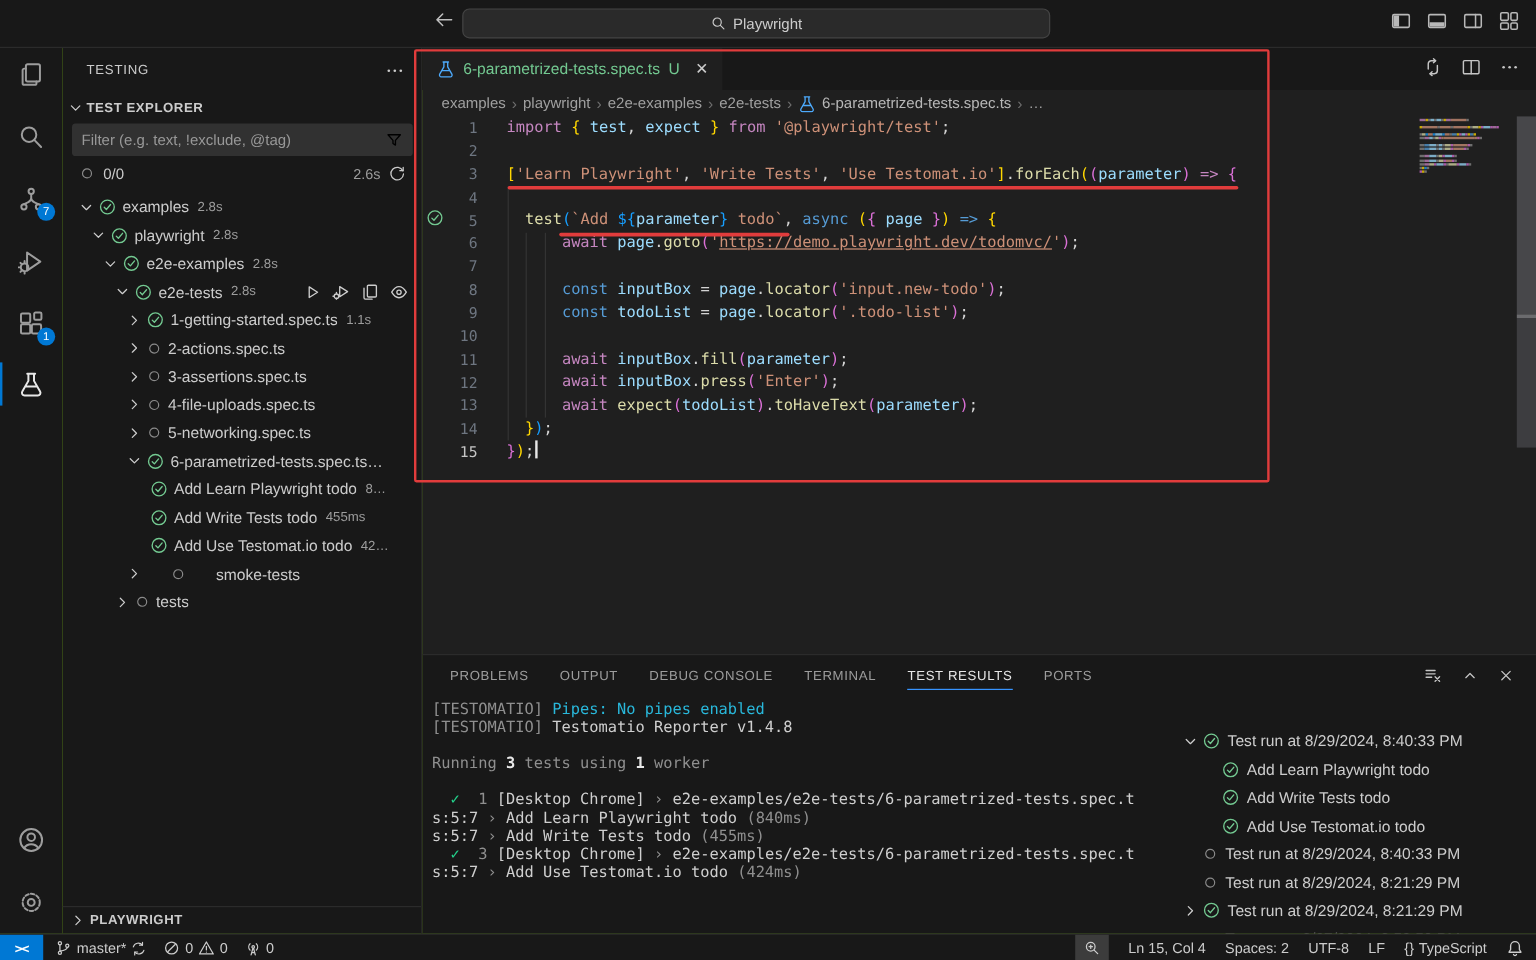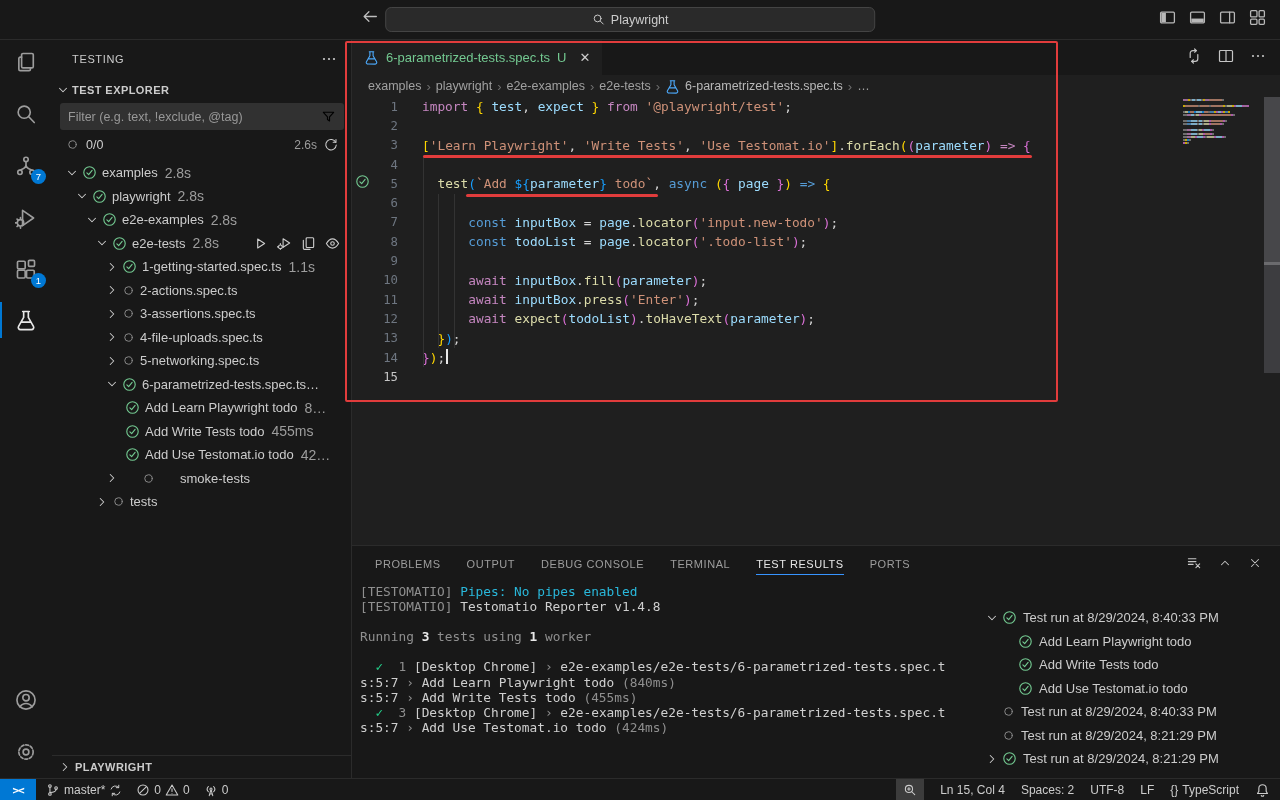--- a/index.html
+++ b/index.html
@@ -49,21 +49,21 @@
     display:flex; align-items:center; gap:7px; color:#cccccc; font-size:12.5px; padding:0 6px; }
   #count-row .spacer { flex:1; }
   #count-row .dur { color:#9d9d9d; font-size:12px; }
   #test-tree { position:absolute; left:0; top:121px; width:300px; }
   .tree-row { height:23.5px; display:flex; align-items:center; color:#cccccc;
     font-size:13px; white-space:nowrap; overflow:hidden; padding-right:10px; }
   .tree-row .twistie { width:16px; height:16px; color:#cccccc; flex:none;
     display:inline-flex; align-items:center; justify-content:center; }
   .tree-row .state { margin:0 5px 0 2px; }
   .tree-row .lbl { overflow:hidden; text-overflow:clip; }
-  .tree-row .det { color:#9d9d9d; font-size:14px; margin-left:7px; }
+  .tree-row .det { color:#9d9d9d; font-size:11px; margin-left:7px; }
   .tree-row .spacer { flex:1; }
   .tree-row .actions { display:flex; gap:9px; color:#cccccc; margin-right:2px; }
   #playwright-section { position:absolute; left:0; bottom:0; width:100%; height:23px;
     border-top:1px solid #2b2b2b; display:flex; align-items:center; gap:3px;
     padding-left:6px; color:#cccccc; font-weight:bold; font-size:11px; letter-spacing:.04em; }
 
   
   #editor { position:absolute; left:352px; top:40px; width:928px; height:505px; background:#1f1f1f; }
   #tabbar { position:absolute; left:0; top:0; width:928px; height:35px; background:#181818; }
   #tab-active { position:absolute; left:0; top:0; height:35px; background:#1f1f1f;
@@ -679,20 +679,21 @@
           <span class="g-ic"></span>
           <span class="g-n">15</span>
         </div>
       </div>
     <div id="code">
         <div class="code-line"><span class="c-kw">import </span><span class="c-b1">{</span><span class="c-pu"> </span><span class="c-vr">test</span><span class="c-pu">, </span><span class="c-vr">expect</span><span class="c-pu"> </span><span class="c-b1">}</span><span class="c-kw"> from </span><span class="c-st">'@playwright/test'</span><span class="c-pu">;</span></div>
         <div class="code-line"></div>
         <div class="code-line"><span class="c-b1">[</span><span class="c-st">'Learn Playwright'</span><span class="c-pu">, </span><span class="c-st">'Write Tests'</span><span class="c-pu">, </span><span class="c-st">'Use Testomat.io'</span><span class="c-b1">]</span><span class="c-pu">.</span><span class="c-fn">forEach</span><span class="c-b1">(</span><span class="c-b2">(</span><span class="c-vr">parameter</span><span class="c-b2">)</span><span class="c-kw"> =&gt; </span><span class="c-b2">{</span></div>
         <div class="code-line"></div>
         <div class="code-line"><span class="c-pu">  </span><span class="c-fn">test</span><span class="c-b3">(</span><span class="c-st">`Add </span><span class="c-b3">${</span><span class="c-vr">parameter</span><span class="c-b3">}</span><span class="c-st"> todo`</span><span class="c-pu">, </span><span class="c-kb">async </span><span class="c-b1">(</span><span class="c-b2">{ </span><span class="c-vr">page</span><span class="c-b2"> }</span><span class="c-b1">)</span><span class="c-kb"> =&gt; </span><span class="c-b1">{</span></div>
+        <div class="code-line"><span class="c-pu">      </span><span class="c-kw">await </span><span class="c-vr">page</span><span class="c-pu">.</span><span class="c-fn">goto</span><span class="c-b2">(</span><span class="c-st">'</span><span class="c-lk">https://demo.playwright.dev/todomvc/</span><span class="c-st">'</span><span class="c-b2">)</span><span class="c-pu">;</span></div>
         <div class="code-line"></div>
         <div class="code-line"><span class="c-pu">      </span><span class="c-kb">const </span><span class="c-vr">inputBox</span><span class="c-pu"> = </span><span class="c-vr">page</span><span class="c-pu">.</span><span class="c-fn">locator</span><span class="c-b2">(</span><span class="c-st">'input.new-todo'</span><span class="c-b2">)</span><span class="c-pu">;</span></div>
         <div class="code-line"><span class="c-pu">      </span><span class="c-kb">const </span><span class="c-vr">todoList</span><span class="c-pu"> = </span><span class="c-vr">page</span><span class="c-pu">.</span><span class="c-fn">locator</span><span class="c-b2">(</span><span class="c-st">'.todo-list'</span><span class="c-b2">)</span><span class="c-pu">;</span></div>
         <div class="code-line"></div>
         <div class="code-line"><span class="c-pu">      </span><span class="c-kw">await </span><span class="c-vr">inputBox</span><span class="c-pu">.</span><span class="c-fn">fill</span><span class="c-b2">(</span><span class="c-vr">parameter</span><span class="c-b2">)</span><span class="c-pu">;</span></div>
         <div class="code-line"><span class="c-pu">      </span><span class="c-kw">await </span><span class="c-vr">inputBox</span><span class="c-pu">.</span><span class="c-fn">press</span><span class="c-b2">(</span><span class="c-st">'Enter'</span><span class="c-b2">)</span><span class="c-pu">;</span></div>
         <div class="code-line"><span class="c-pu">      </span><span class="c-kw">await </span><span class="c-fn">expect</span><span class="c-b2">(</span><span class="c-vr">todoList</span><span class="c-b2">)</span><span class="c-pu">.</span><span class="c-fn">toHaveText</span><span class="c-b2">(</span><span class="c-vr">parameter</span><span class="c-b2">)</span><span class="c-pu">;</span></div>
         <div class="code-line"><span class="c-pu">  </span><span class="c-b1">}</span><span class="c-b3">)</span><span class="c-pu">;</span></div>
         <div class="code-line"><span class="c-b2">}</span><span class="c-b1">)</span><span class="c-pu">;</span><span class="cursor"></span></div>
       </div>

